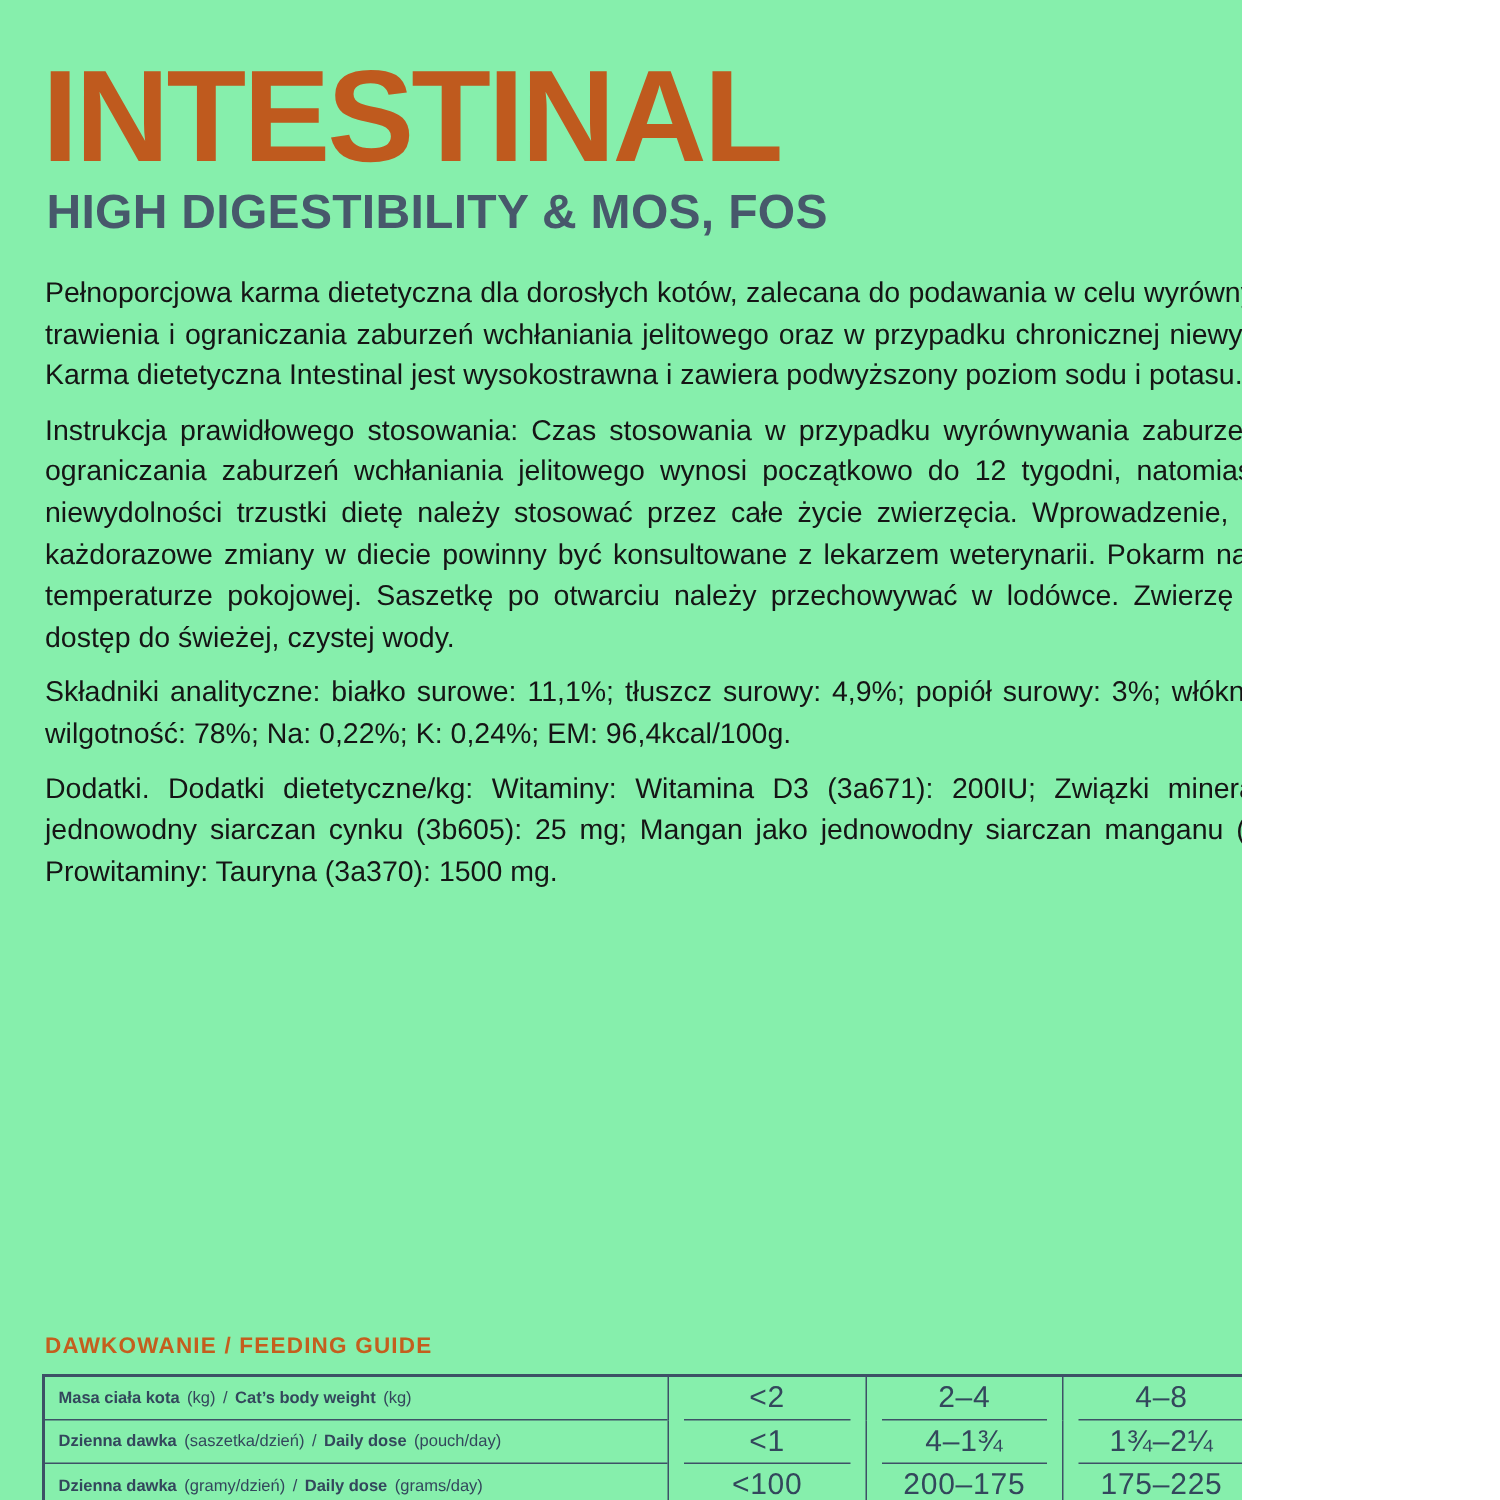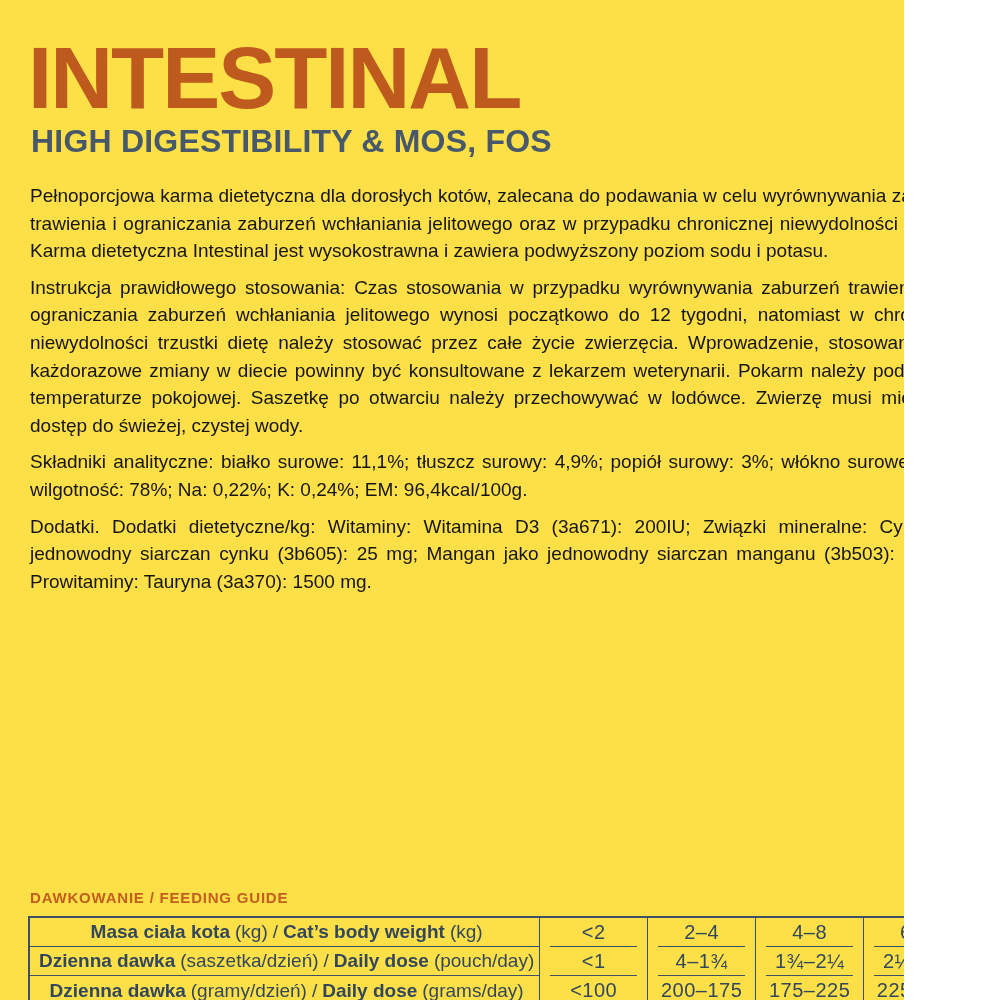--- a/index.html
+++ b/index.html
@@ -1,23 +1,23 @@
 <!DOCTYPE html>
 <html><head>
 <meta charset="utf-8">
 <style>
   * { box-sizing: border-box; }
   html, body { margin: 0; padding: 0; background: #ffffff; }
   body { font-family: "Liberation Sans", sans-serif; }
 
   .page {
     position: relative;
-    width: 904px;
+    width: 828px;
     height: 1000px;
-    background: #fde047;
+    background: #86efac;
     overflow: hidden;
   }
 
   
   .header { position: absolute; top: 34px; left: 28px; }
   .title {
     margin: 0;
     font-size: 87px;
     font-weight: bold;
     letter-spacing: -2px;
@@ -63,23 +63,23 @@
     border: 2px solid #3D5166;
     width: 100%;
   }
   .cell {
     height: 29px;
     display: flex;
     align-items: center;
     color: #33475C;
   }
   .label-cell {
-    justify-content: center;
+    justify-content: flex-start;
     padding-left: 9px;
-    font-size: 19px;
+    font-size: 11px;
     border-bottom: 1.5px solid #3D5166;
     white-space: nowrap;
   }
   .label-cell.last { border-bottom: none; }
   .label-cell b { font-weight: bold; }
   .label-cell .unit { font-weight: normal; margin: 0 5px 0 5px; }
   .label-cell .sep { font-weight: normal; margin-right: 5px; }
   .val-cell {
     justify-content: center;
     font-size: 20px;

